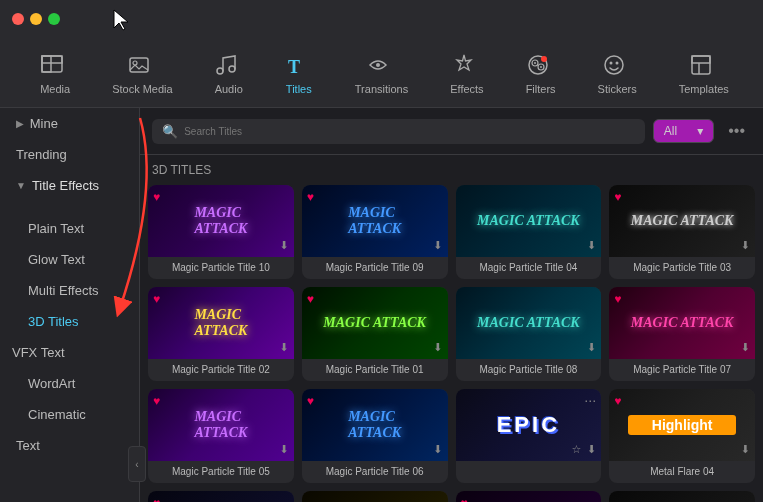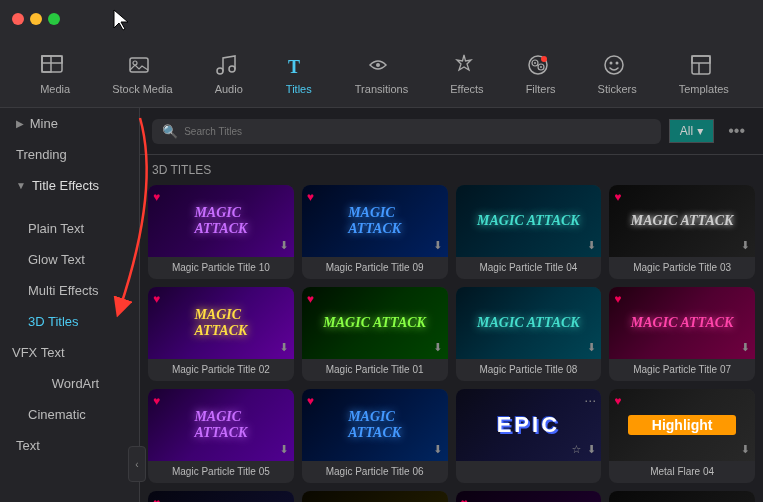--- a/index.html
+++ b/index.html
@@ -126,30 +126,30 @@
     .search-input-wrap input {
       background: none;
       border: none;
       outline: none;
       color: #14b8a6;
       font-size: 10px;
       width: 100%;
     }
     .search-input-wrap .search-icon { color: #888; font-size: 13px; }
     .filter-btn {
-      background: #0f766e;
+      background: #a21caf;
       border: 1px solid #4a4a4e;
-      border-radius: 0;
+      border-radius: 6px;
       padding: 4px 10px;
       color: #ccc;
       font-size: 12px;
       cursor: pointer;
       display: flex;
       align-items: center;
-      gap: 4px;
+      gap: 20px;
     }
     .more-btn {
       background: none;
       border: none;
       color: #888;
       cursor: pointer;
       font-size: 16px;
       padding: 4px 6px;
     }
 
@@ -402,21 +402,21 @@
     </div>
     <div class="sidebar-item" style="padding-left:28px;text-align:right;">
       <span>Multi Effects</span>
     </div>
     <div class="sidebar-item active" style="padding-left:28px;">
       <span>3D Titles</span>
     </div>
     <div class="sidebar-item" style="padding-left:12px;text-align:right;">
       <span>VFX Text</span>
     </div>
-    <div class="sidebar-item" style="padding-left:28px;justify-content:center;">
+    <div class="sidebar-item" style="padding-left:28px;">
       <span>WordArt</span>
     </div>
     <div class="sidebar-item" style="padding-left:28px;">
       <span>Cinematic</span>
     </div>
 
     <div class="sidebar-item">
       <span>Text</span>
     </div>
   </div>

